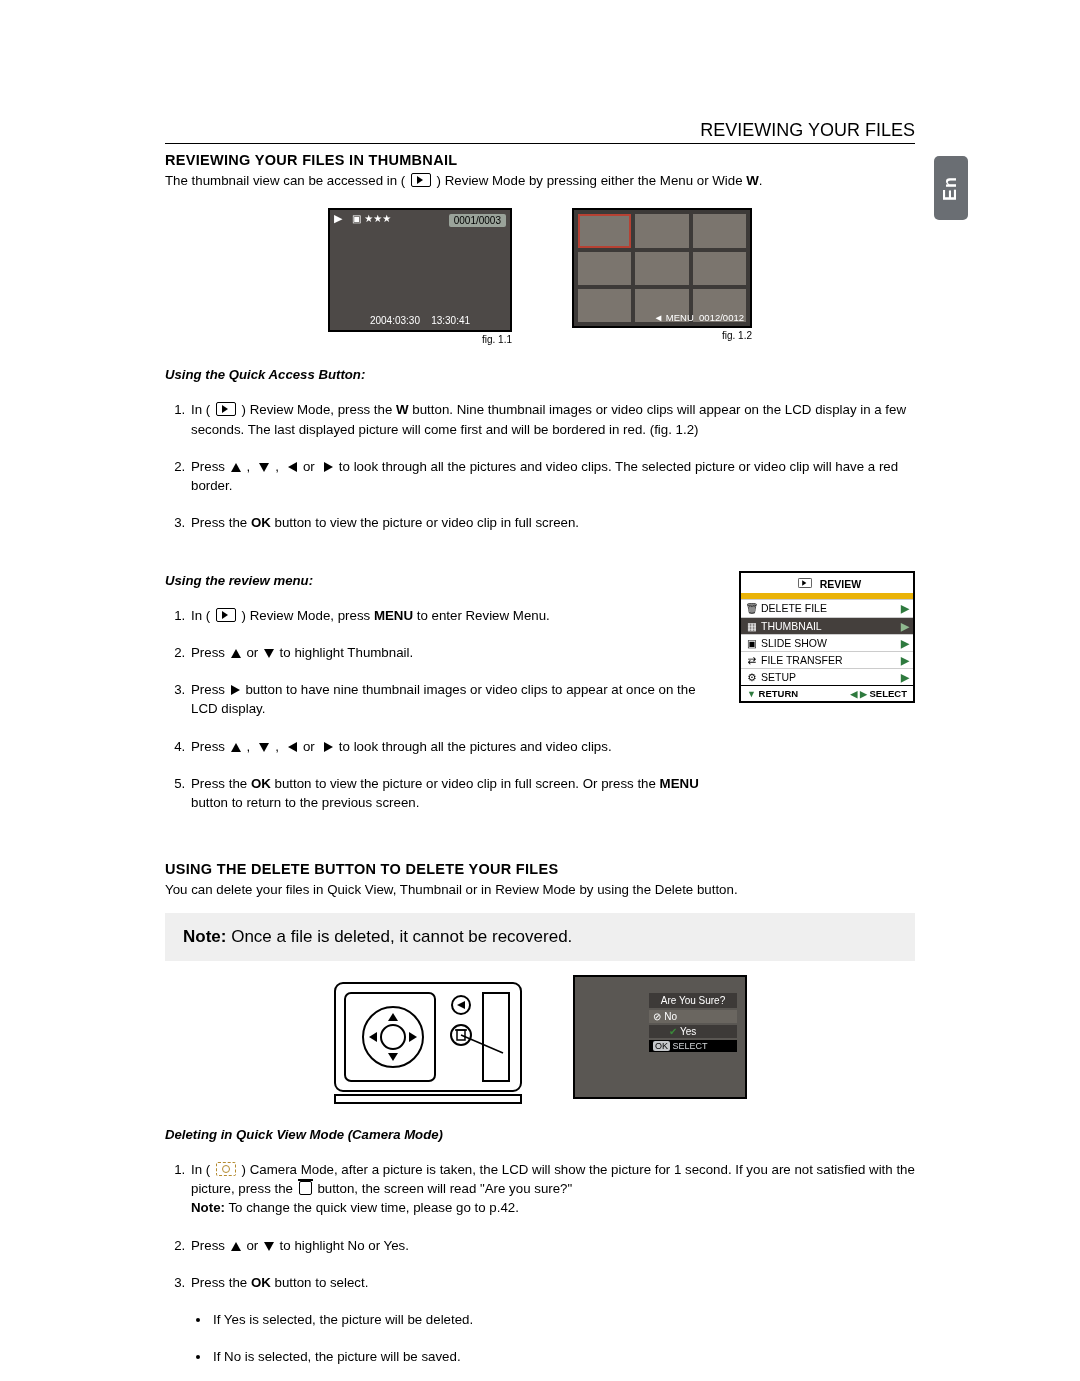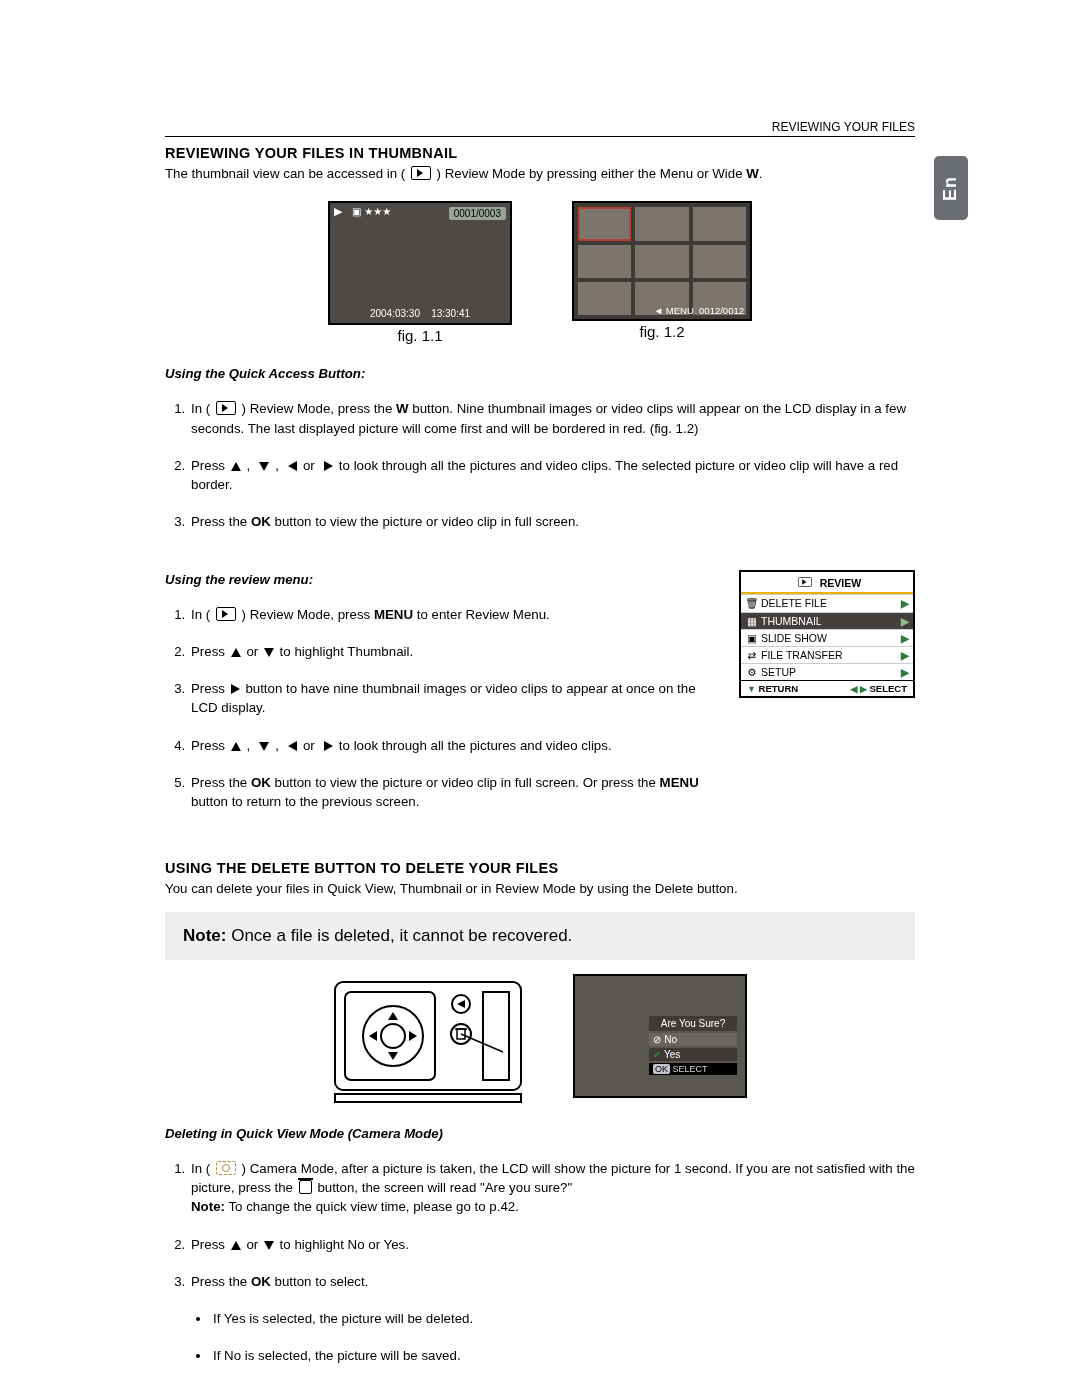--- a/index.html
+++ b/index.html
@@ -12,21 +12,21 @@
   }
   .page {
     padding: 120px 165px 50px 165px;
     position: relative;
   }
   .toprule {
     border-top: 1.5px solid #000;
     margin-bottom: 3px;
   }
   .header-line {
-    font-size: 12px;
+    font-size: 18px;
     text-align: right;
     margin-bottom: 2px;
   }
   .lang-tab {
     position: absolute;
     top: 156px;
     right: 112px;
     width: 34px;
     height: 64px;
     background: #6a6e73;
@@ -87,21 +87,21 @@
     display:grid; grid-template-columns:repeat(3,1fr);
     grid-template-rows:repeat(3,1fr); gap:4px; padding:4px;
     box-sizing:border-box;
   }
   .lcd-grid .cell { background:#7b756e; }
   .lcd-grid .bottombar {
     position:absolute; bottom:3px; right:6px;
     color:#fff; font-size:9.5px;
   }
   .lcd-grid .selcell { outline:2px solid #b64133; outline-offset:-2px; }
-  .figcap { font-size:15px; margin-top:2px; }
+  .figcap { font-size:10px; margin-top:2px;text-align:right; }
   .subhead {
     font-size: 13.2px; font-style: italic; font-weight: bold;
     margin: 22px 0 4px 0;
   }
   ol.steps {
     font-size: 13.3px; line-height:1.45;
     padding-left: 24px; margin: 2px 0;
   }
   ol.steps li { margin: 18px 0; padding-left: 2px; }
   .icon-rect {
@@ -139,21 +139,21 @@
   .tri.right { border-top:5px solid transparent; border-bottom:5px solid transparent; border-left:9px solid #000;}
   .menu-box {
     width: 172px;
     border: 2px solid #000;
     font-size: 10.5px;
     background:#fff;
     position:absolute;
   }
   .menu-header {
     text-align:center; font-weight:bold;
-    padding:3px 0; border-bottom:2px solid #eab308;
+    padding:3px 0; border-bottom:6px solid #eab308;
   }
   .menu-row {
     display:flex; align-items:center;
     padding:2px 4px;
     border-top:1px solid #ccc;
   }
   .menu-row.sel { background:#443f3c; color:#fff; }
   .menu-row .mri { width:14px; display:inline-block; text-align:center; }
   .menu-row .label { flex:1; padding-left:2px; }
   .menu-row .arr { color:#2e7a3e; font-weight:bold; }
@@ -177,28 +177,28 @@
   .cambody {
     width: 190px; height: 130px; position:relative;
   }
   .cambody svg { width:100%; height:100%; }
   .delete-lcd {
     width:170px; height:120px; background:#5a5753;
     border:2px solid #000; position:relative;
     color:#fff; font-size:11px;
   }
   .delete-lcd .popup {
-    position:absolute; right:8px; top:40px;
+    position:absolute; right:8px; top:16px;
     width:88px;
   }
   .delete-lcd .q {
     background:#3d3a38; text-align:center;
     padding:2px 0; font-size:10px; margin-bottom:2px;
   }
-  .delete-lcd .opt { background:#3d3a38; padding:1px 4px; margin-bottom:2px; font-size:10px;}
+  .delete-lcd .opt { background:#3d3a38; padding:1px 20px; margin-bottom:2px; font-size:10px;}
   .delete-lcd .optg { background:#6a6660; padding:1px 4px; margin-bottom:2px; font-size:10px;}
   .delete-lcd .sel { background:#000000; color:#d3d6d9; font-size:9px; padding:1px 4px;}
   ul.bullets {
     font-size: 13.3px; line-height:1.45;
     padding-left: 20px; margin:2px 0; list-style:disc;
   }
   .pagenum {
     text-align:center; font-size:13px; margin-top:60px;
   }
   .review-menu-col {

